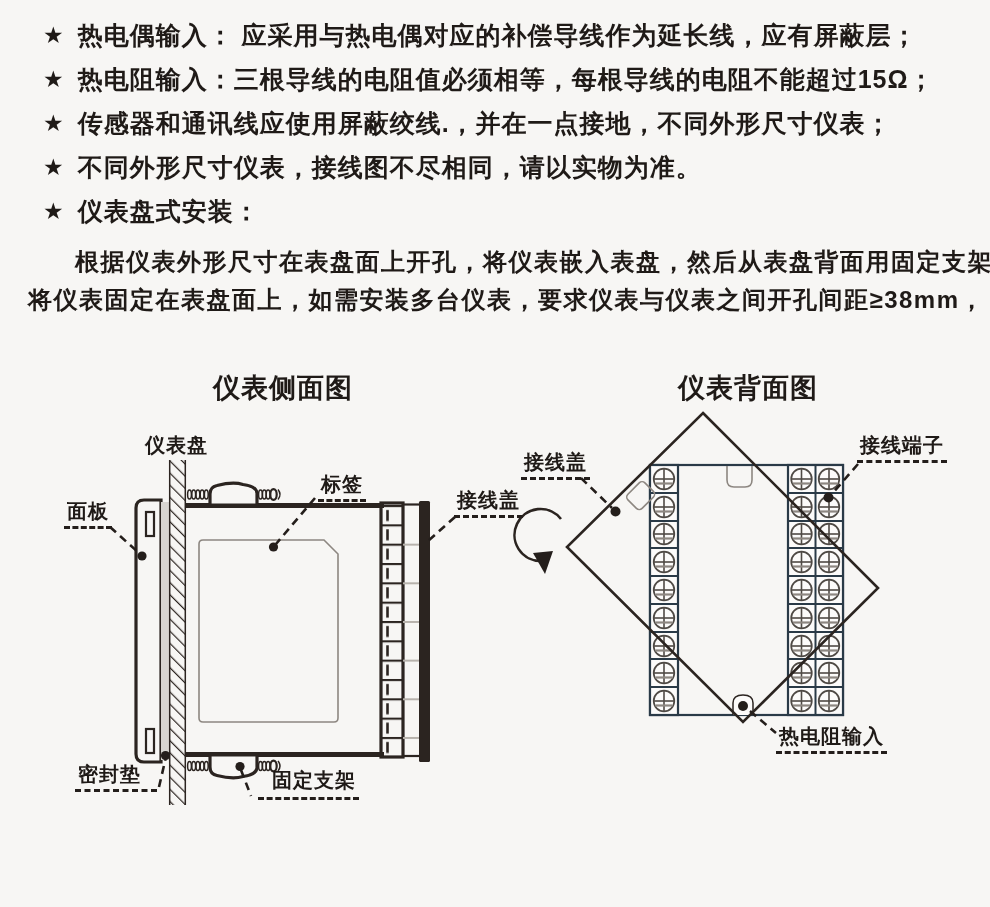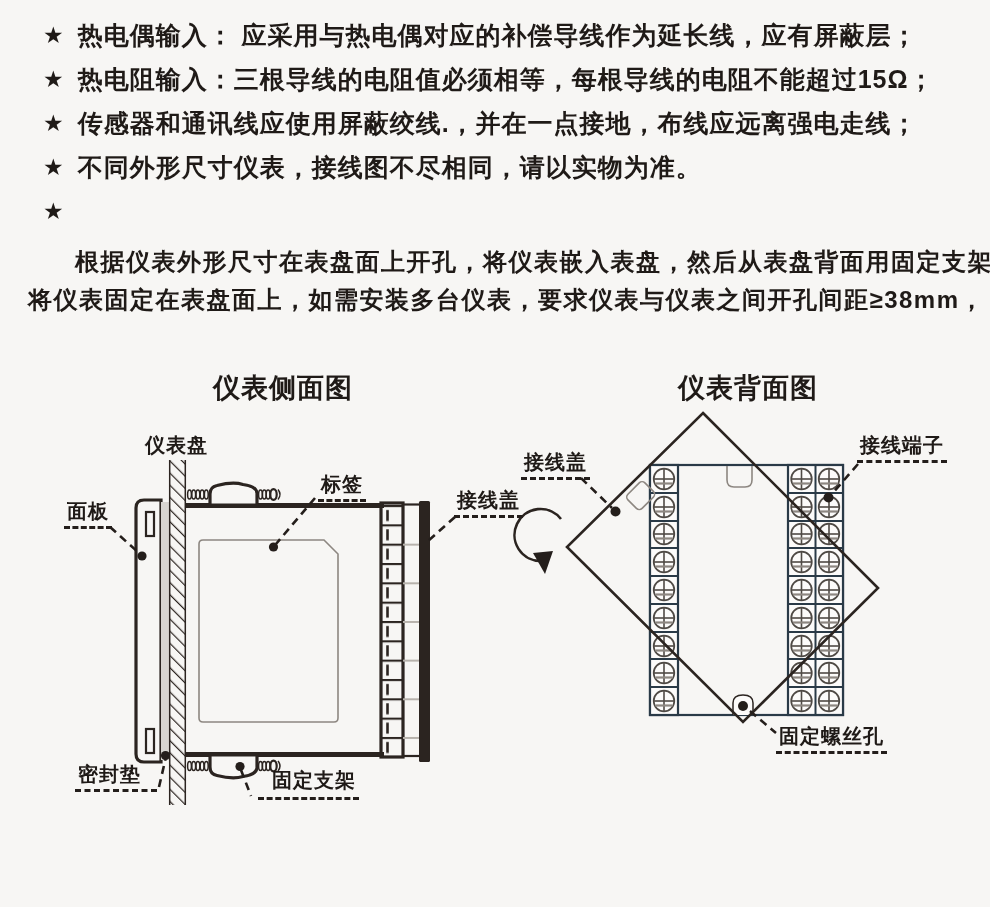--- a/index.html
+++ b/index.html
@@ -49,28 +49,29 @@
   <div class="bullet-row" style="top:22px">
     <span class="bullet-star">★</span>
     <span>热电偶输入： 应采用与热电偶对应的补偿导线作为延长线，应有屏蔽层；</span>
   </div>
   <div class="bullet-row" style="top:66px">
     <span class="bullet-star">★</span>
     <span>热电阻输入：三根导线的电阻值必须相等，每根导线的电阻不能超过15Ω；</span>
   </div>
   <div class="bullet-row" style="top:110px">
     <span class="bullet-star">★</span>
-    <span>传感器和通讯线应使用屏蔽绞线.，并在一点接地，布线应远离强电走线；</span>
+    <span>传感器和通讯线应使用屏蔽绞线.，并在一点接地，不同外形尺寸仪表；</span>
   </div>
   <div class="bullet-row" style="top:154px">
     <span class="bullet-star">★</span>
     <span>不同外形尺寸仪表，接线图不尽相同，请以实物为准。</span>
   </div>
   <div class="bullet-row" style="top:198px">
     <span class="bullet-star">★</span>
+    <span>仪表盘式安装：</span>
   </div>
 
   <div class="para-line indent" style="top:248px">根据仪表外形尺寸在表盘面上开孔，将仪表嵌入表盘，然后从表盘背面用固定支架</div>
   <div class="para-line" style="top:286px">将仪表固定在表盘面上，如需安装多台仪表，要求仪表与仪表之间开孔间距≥38mm，</div>
 
   <div class="fig-title" style="left:678px;top:370px">仪表背面图</div>
   <div class="fig-title" style="left:213px;top:370px">仪表侧面图</div>
 
   <svg class="diagram" width="990" height="430" viewBox="0 400 990 430">
     <defs>
@@ -236,15 +237,15 @@
   </svg>
 
   <div class="dlabel" style="left:145px;top:434px">仪表盘</div>
   <div class="dlabel dashed-u" style="left:64px;top:500px">面板</div>
   <div class="dlabel dashed-u" style="left:318px;top:473px">标签</div>
   <div class="dlabel dashed-u" style="left:454px;top:489px">接线盖</div>
   <div class="dlabel dashed-u pad-r" style="left:75px;top:763px">密封垫</div>
   <div class="dlabel dashed-u pad-l" style="left:258px;top:771px">固定支架</div>
   <div class="dlabel dashed-u" style="left:521px;top:451px">接线盖</div>
   <div class="dlabel dashed-u" style="left:857px;top:434px">接线端子</div>
-  <div class="dlabel dashed-u" style="left:776px;top:725px">固定螺丝孔</div>
+  <div class="dlabel dashed-u" style="left:776px;top:725px">热电阻输入</div>
 
 </div>
 
 </body></html>

